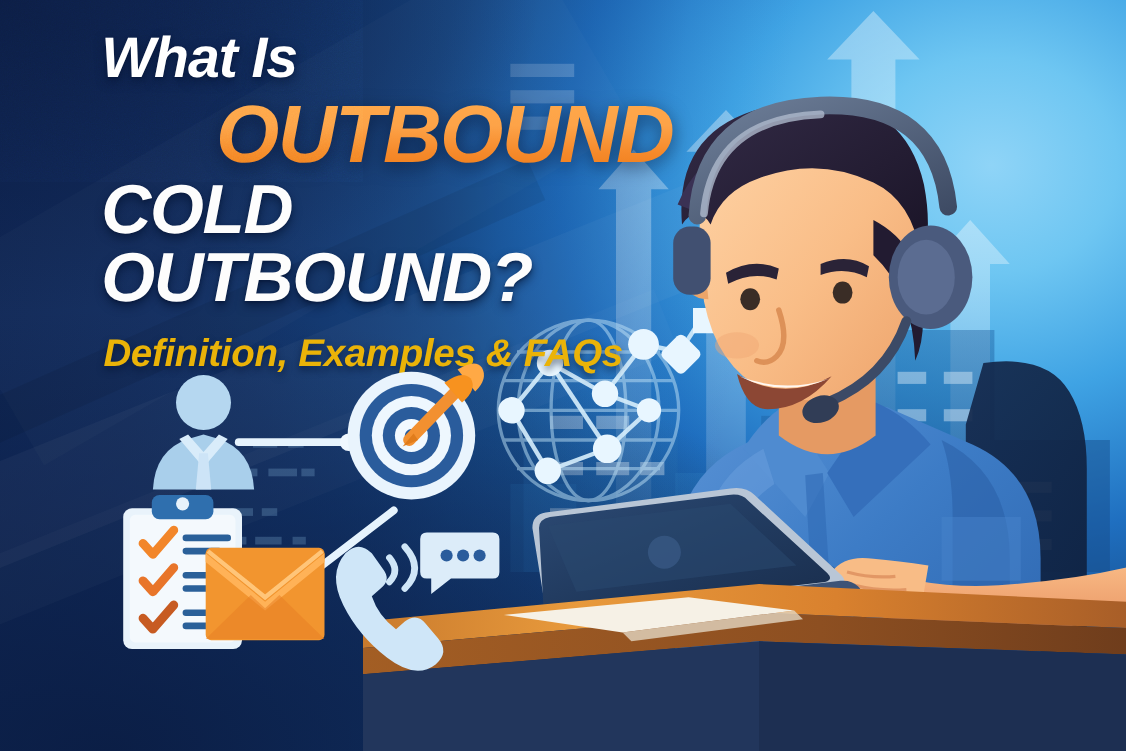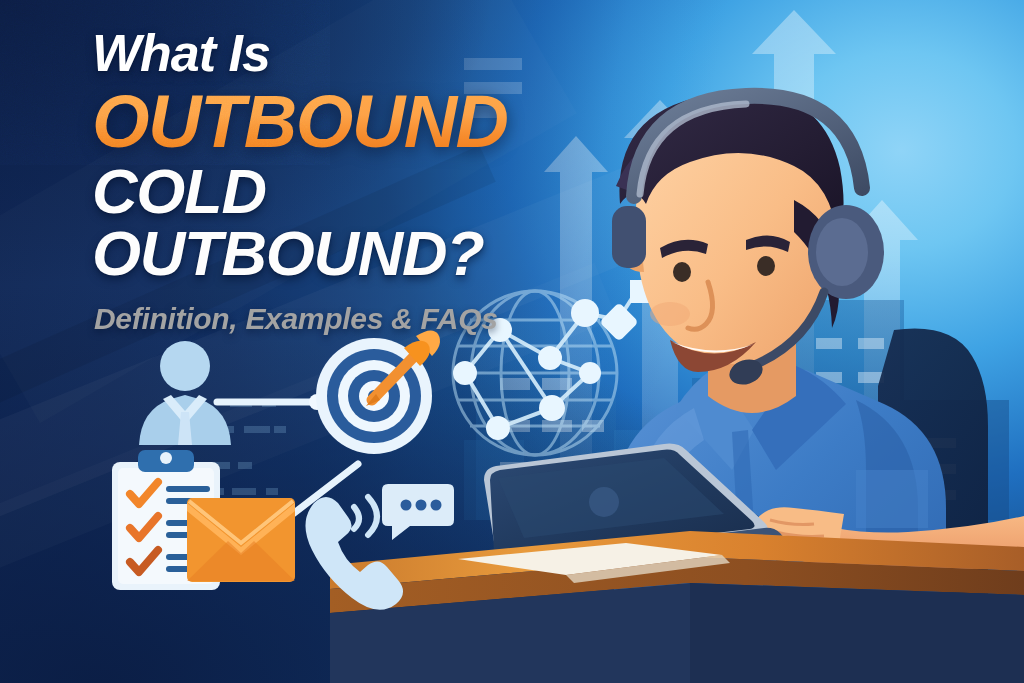--- a/index.html
+++ b/index.html
@@ -57,28 +57,29 @@
     letter-spacing:-1px;line-height:.92;
     text-shadow:0 4px 10px rgba(4,18,48,.65), 0 1px 2px rgba(4,18,48,.5);
     margin:0;
   }
   .t-outbound{
     font-size:74px;font-weight:700;font-style:italic;line-height:.96;
     letter-spacing:-1.5px;margin:8px 0 0 0;
     background:linear-gradient(180deg,#ffa94a 0%,#fda348 40%,#f68b2c 72%,#ef7d1c 100%);
     -webkit-background-clip:text;background-clip:text;color:transparent;
     filter:drop-shadow(0 4px 8px rgba(4,18,48,.6));
+    text-align:right;
   }
   .t-cold{
     font-size:63px;font-weight:700;font-style:italic;color:#fdfdfd;
     letter-spacing:-1.2px;line-height:.98;margin:4px 0 0 0;
     text-shadow:0 4px 9px rgba(4,18,48,.6), 0 1px 2px rgba(4,18,48,.45);
   }
   .t-sub{
-    font-size:30px;font-weight:700;font-style:italic;color:#a3a3a3;
+    font-size:35px;font-weight:700;font-style:italic;color:#eab308;
     letter-spacing:-.3px;margin:18px 0 0 2px;
     text-shadow:0 3px 7px rgba(4,18,48,.55);
   }
 
   
   .icons{position:absolute;left:110px;top:330px;width:350px;height:265px;}
   .ic{position:absolute;}
   .ic-person{left:25px;top:10px;width:100px;height:105px;}
   .ic-target{left:202px;top:2px;width:128px;height:126px;}
   .ic-clip{left:0px;top:118px;width:120px;height:145px;}

